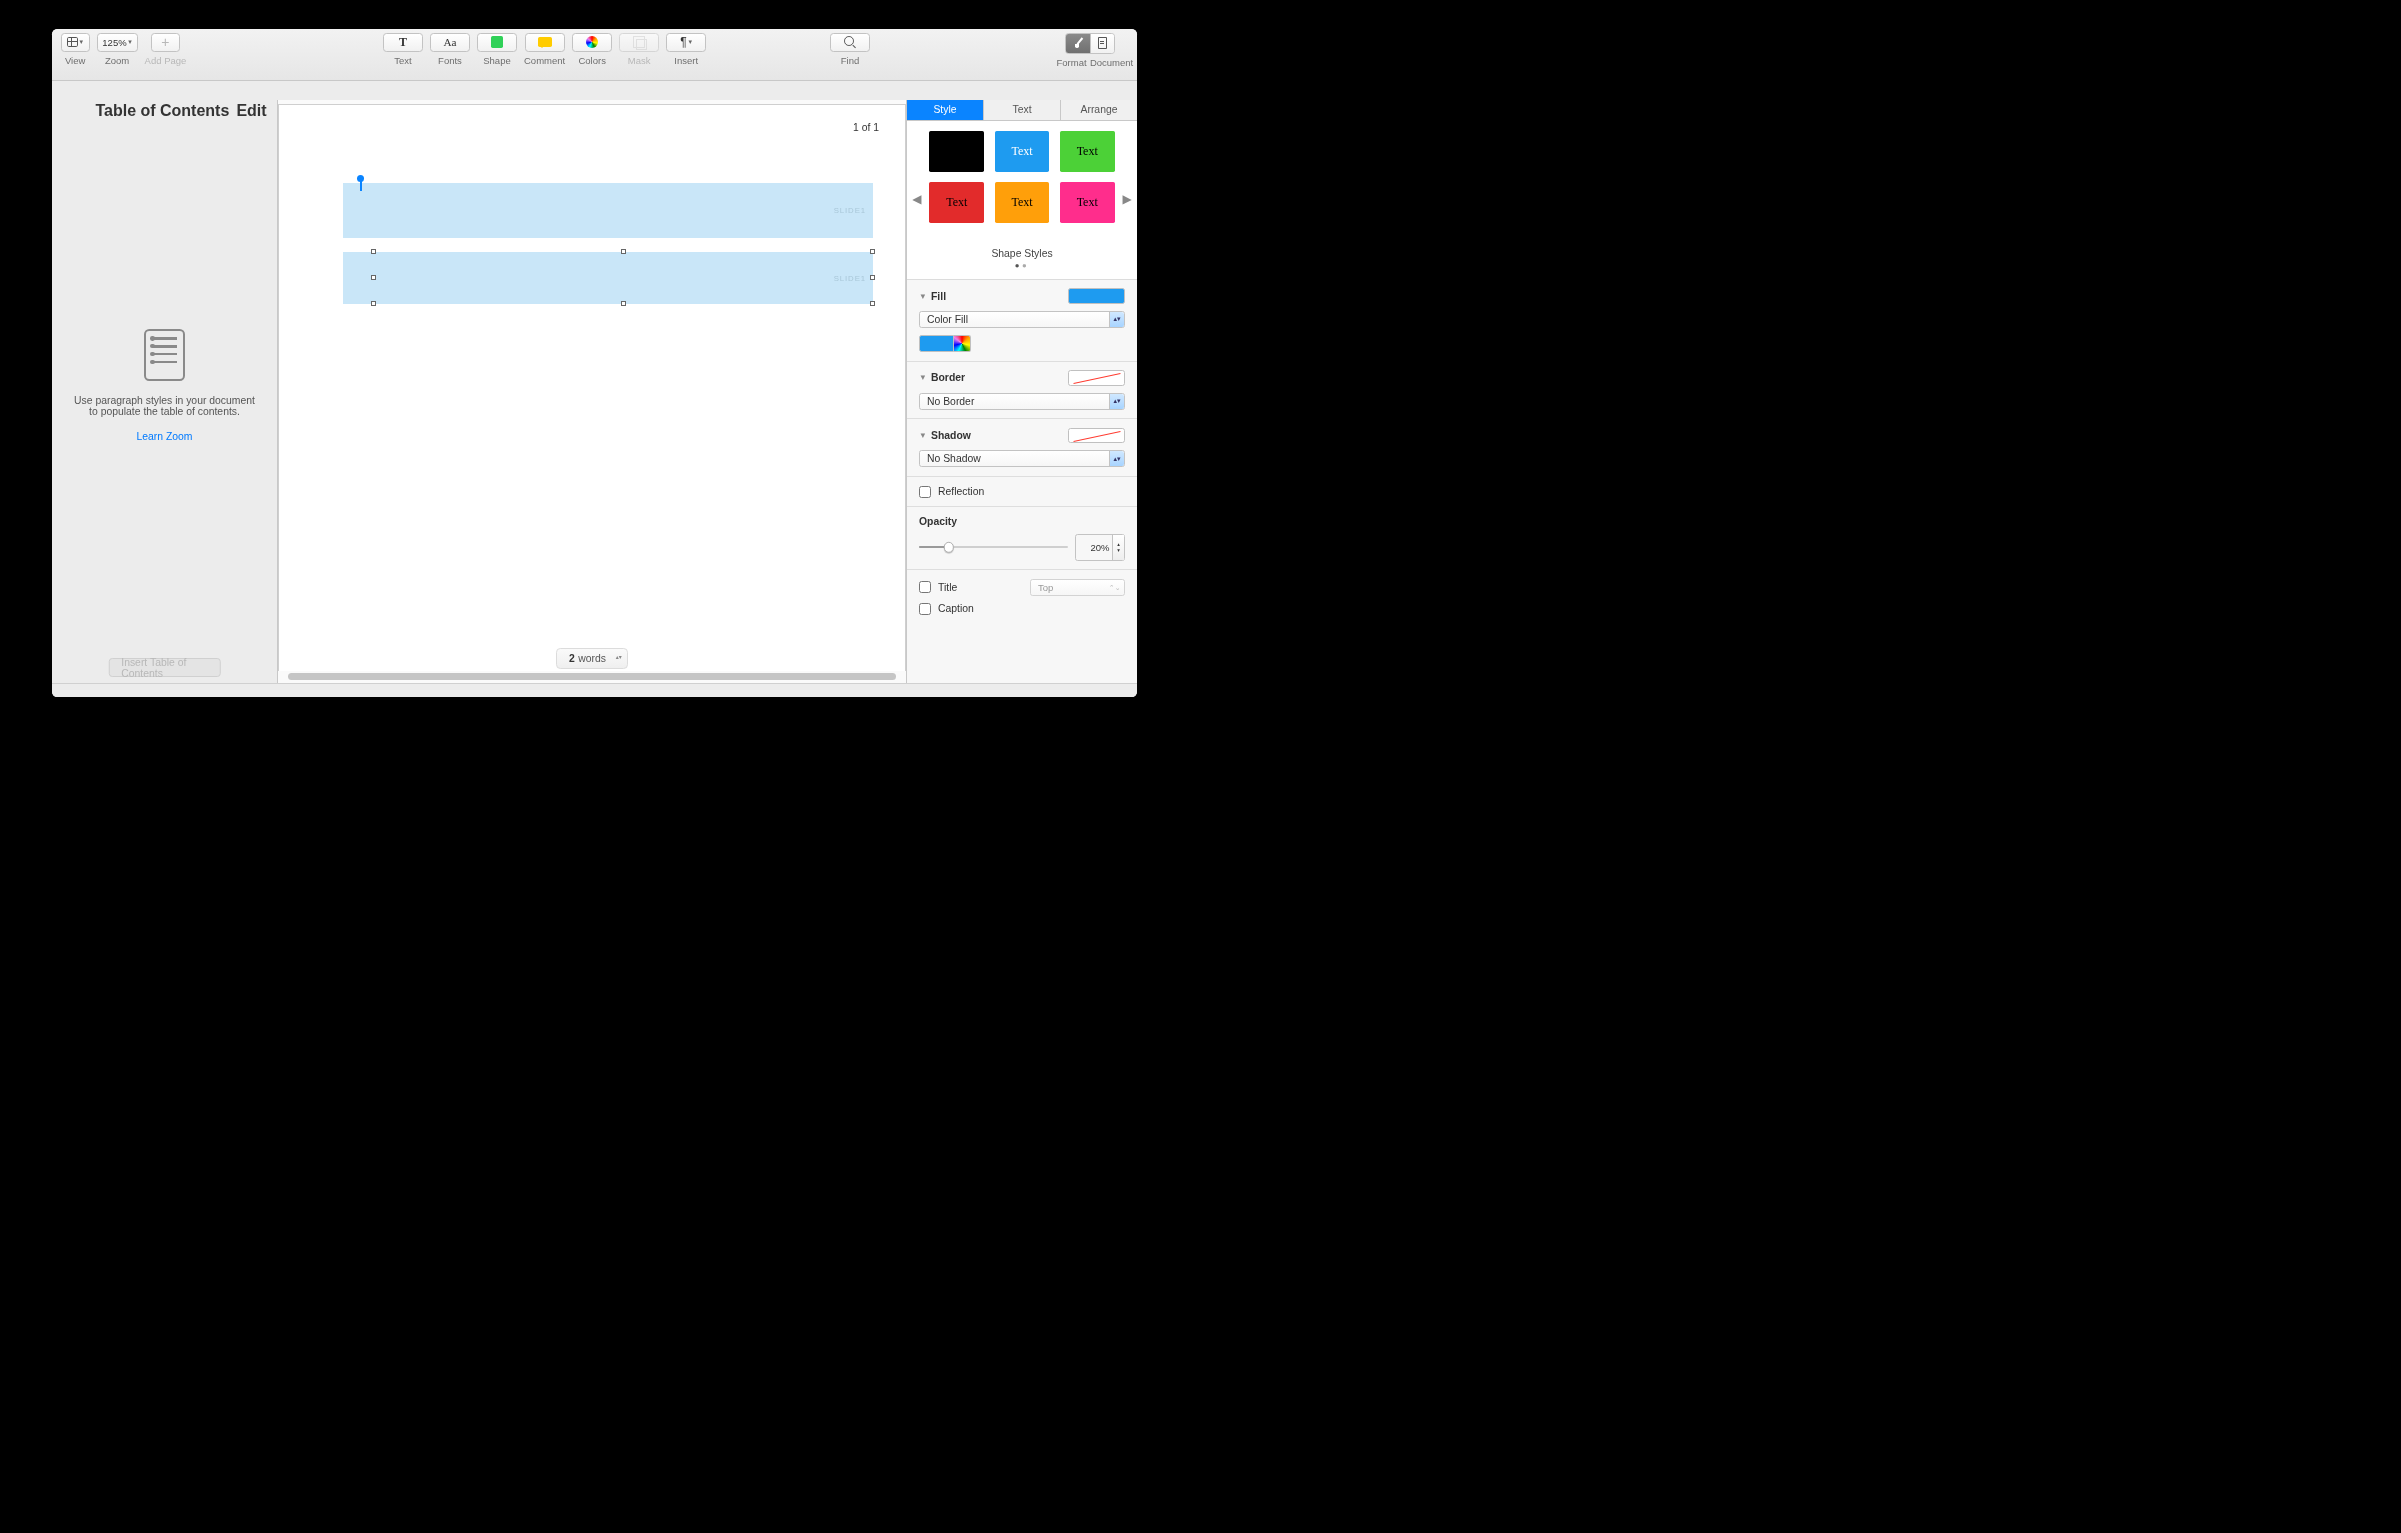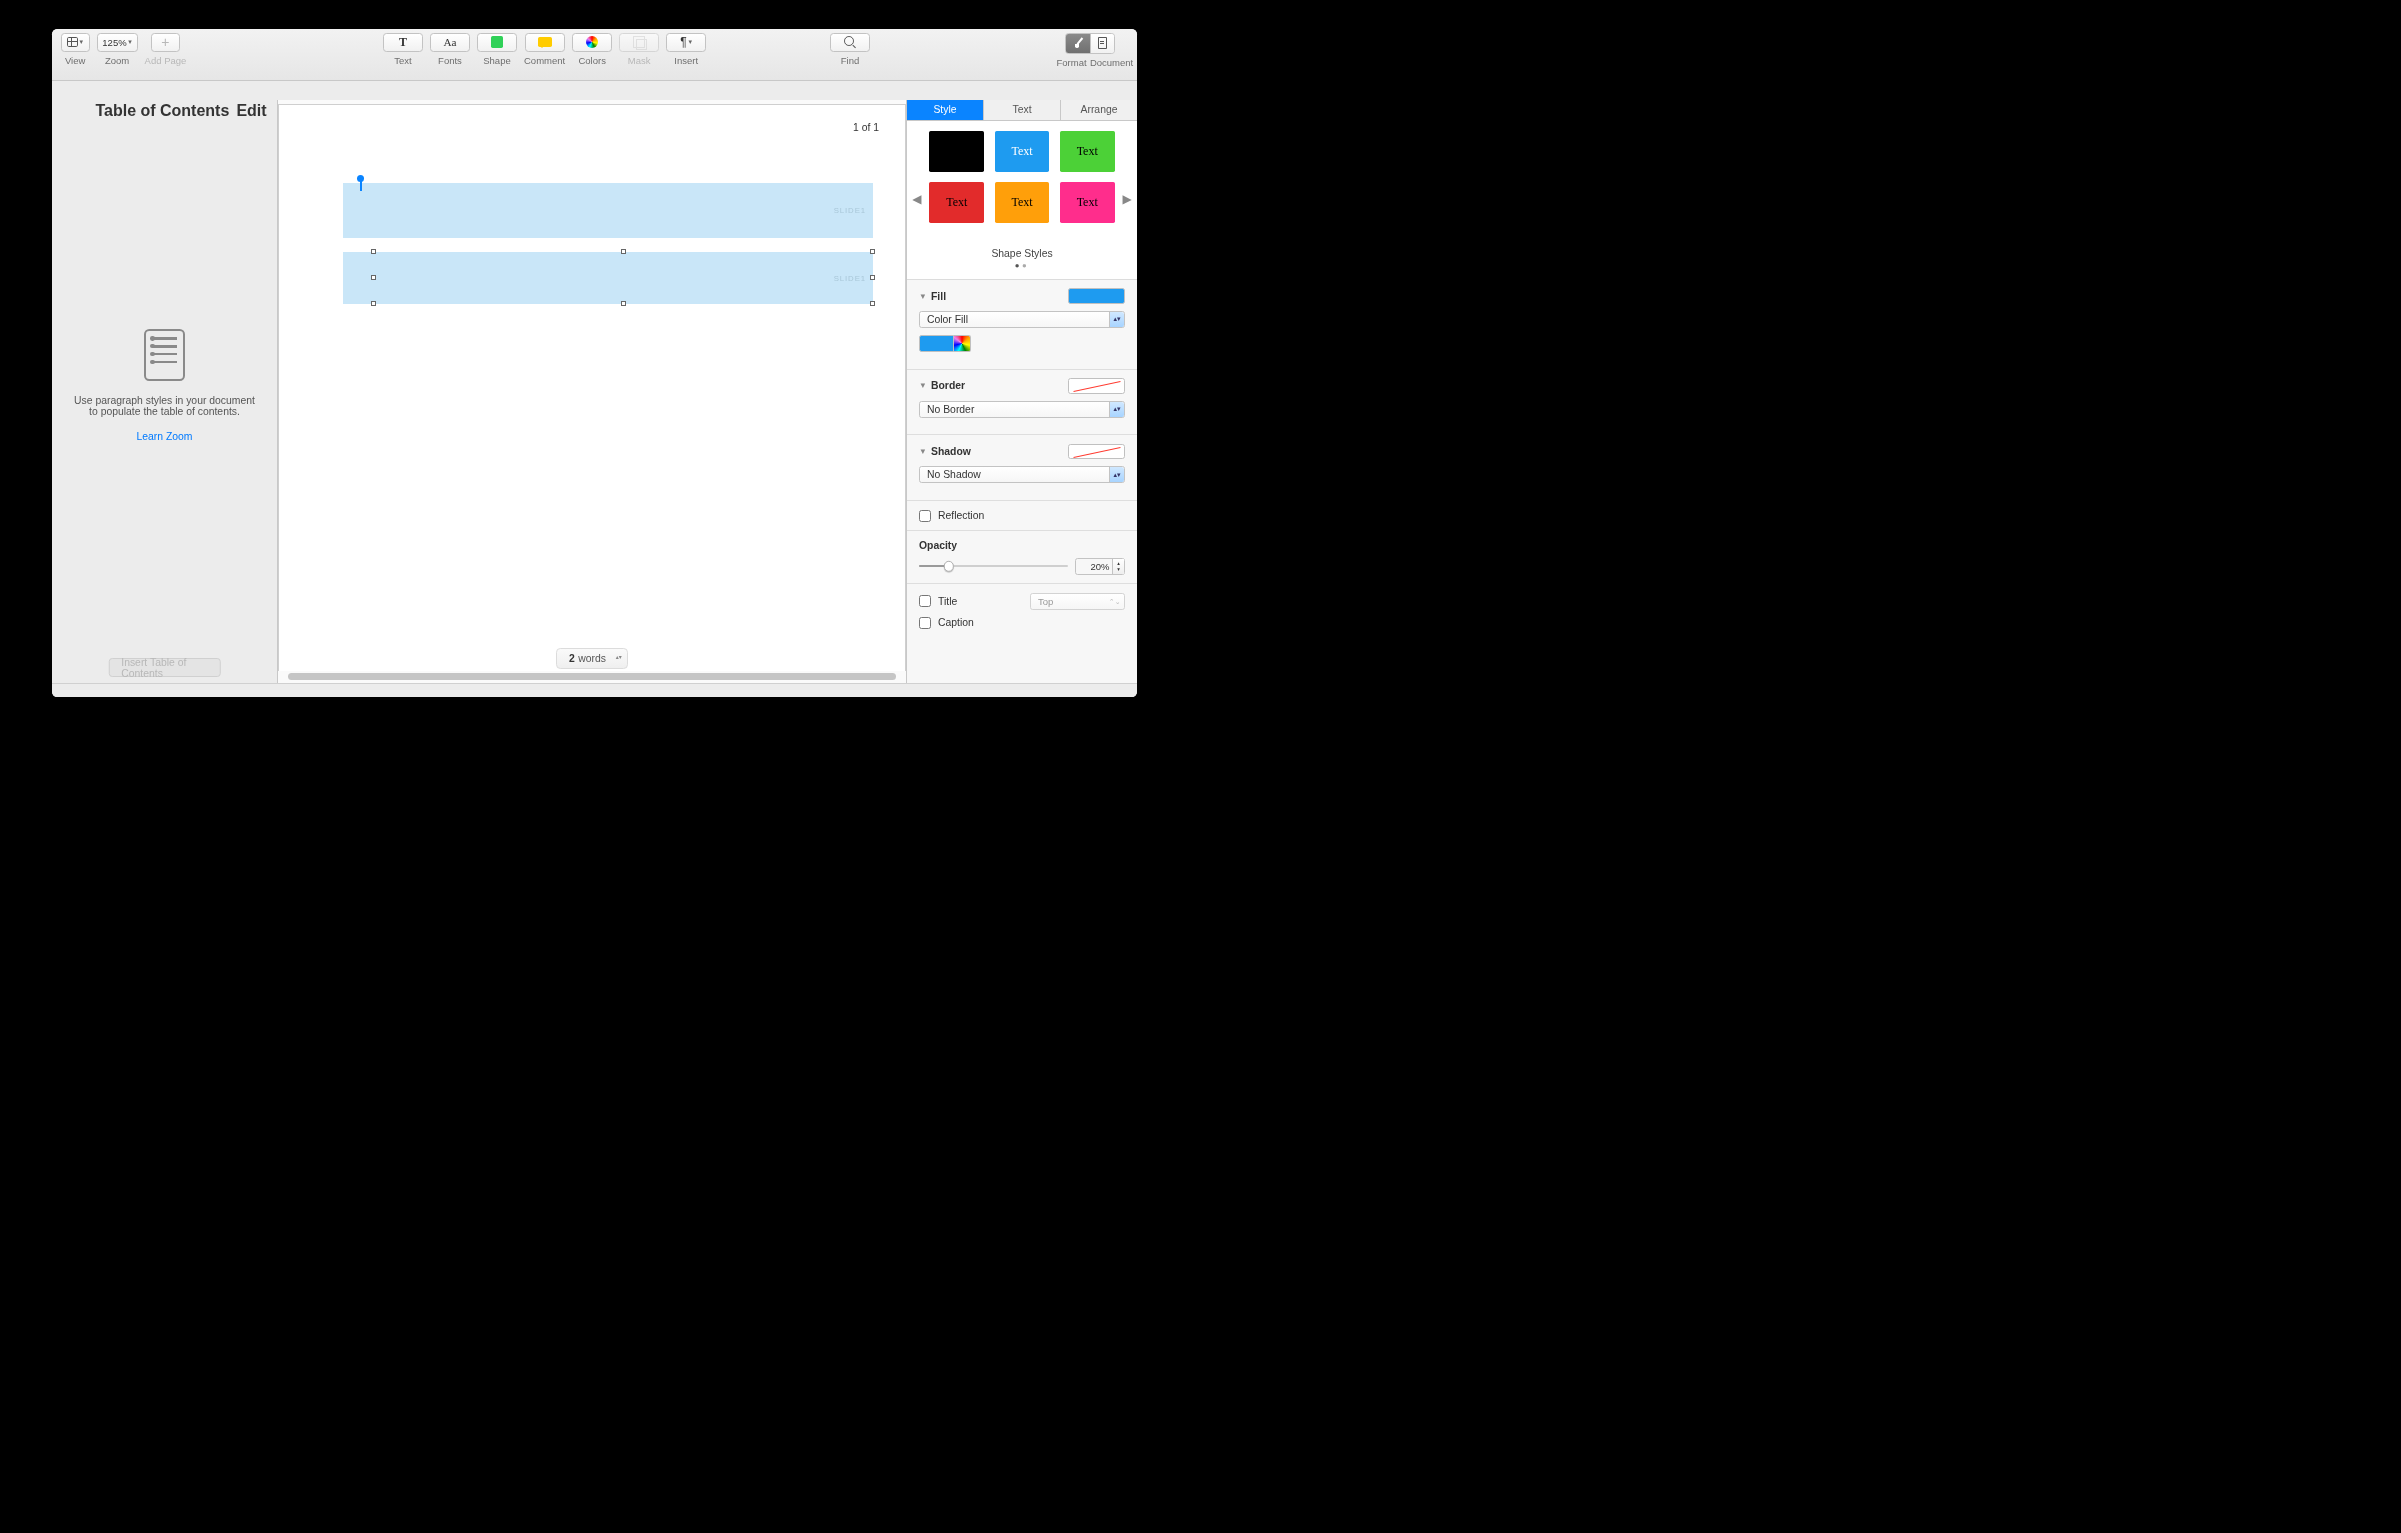--- a/index.html
+++ b/index.html
@@ -101,39 +101,39 @@
 .sw { height: 41px; border-radius: 1.7px; display: flex; align-items: center; justify-content: center; font-family: Georgia, serif; font-size: 12px; cursor: pointer; }
 .nav-arrow { position: absolute; top: 50%; transform: translateY(-60%); color: #888; font-size: 12px; cursor: pointer; }
 .nav-arrow.left { left: 5.2px; }
 .nav-arrow.right { right: 5.2px; }
 .style-caption { text-align: center; font-size: 10.4px; color: #444; padding: 5.2px 0 1.7px; font-weight: 500; margin-top: 20px; }
 .dots { text-align: center; font-size: 7.8px; letter-spacing: 2.6px; color: #aaa; padding-bottom: 3.5px; }
 .dots .on { color: #555; }
 
 .section { border-bottom: 0.9px solid #dedede; padding: 8.6px 12px; background: #f7f7f7; }
 .sec-row { display: flex; align-items: center; justify-content: space-between; margin-bottom: 7px; }
-.sec-row:last-child { margin-bottom: 8px; align-items: center; }
+.sec-row:last-child { margin-bottom: 0; align-items: center; }
 .sec-head { font-size: 10.4px; font-weight: 600; color: #333; display: flex; align-items: center; gap: 4.3px; }
 .disc { font-size: 7.8px; color: #888; }
 .swatch-btn { width: 57px; height: 15.5px; border: 0.9px solid #c0c0c0; border-radius: 2.6px; background: #fff; cursor: pointer; position: relative; }
 .swatch-btn.blue { background: #1e9bf0; }
 .swatch-btn.diag::after { content: ''; position: absolute; left: 3.5px; right: 3.5px; top: 50%; height: 0.9px; background: #ff3b30; transform: rotate(-12deg); }
 .dropdown { width: 100%; height: 17px; background: linear-gradient(#fff,#f6f6f6); border: 0.9px solid #c3c3c3; border-radius: 2.6px; font-size: 10.4px; padding: 0 17px 0 7px; display: flex; align-items: center; position: relative; cursor: pointer; }
 .dropdown::after { content: ''; position: absolute; right: 0; top: 0; bottom: 0; width: 14px; background: linear-gradient(#d0e8ff,#a8d4ff); border-left: 0.9px solid #c3c3c3; border-radius: 0 2.6px 2.6px 0; }
 .dropdown .arr { content: ''; position: absolute; right: 3.5px; top: 50%; transform: translateY(-50%); font-size: 7px; color: #336; z-index: 2; display: flex; flex-direction: column; line-height: 4.3px; }
 .color-pair { display: flex; gap: 0; }
 .color-pair .cw { width: 35px; height: 17px; background: #1e9bf0; border: 0.9px solid #c0c0c0; border-radius: 2.6px 0 0 2.6px; }
 .color-pair .picker { width: 17px; height: 17px; border: 0.9px solid #c0c0c0; border-left: none; border-radius: 0 2.6px 2.6px 0; background: conic-gradient(red,orange,yellow,green,cyan,blue,violet,red); }
 .chk { display: flex; align-items: center; gap: 7px; font-size: 10.4px; color: #333; }
 .chk input { width: 12px; height: 12px; }
 .slider-row { display: flex; align-items: center; gap: 7px; }
 .slider { flex: 1; height: 2.6px; background: #cfcfcf; border-radius: 1.7px; position: relative; }
 .slider .fill { position: absolute; left: 0; width: 20%; height: 100%; background: #9a9a9a; border-radius: 1.7px; }
 .slider .knob { position: absolute; left: 20%; top: 50%; transform: translate(-50%,-50%); width: 10.4px; height: 10.4px; background: #fff; border: 0.9px solid #b0b0b0; border-radius: 50%; box-shadow: 0 0.9px 0.9px rgba(0,0,0,0.2); }
-.stepper { width: 50px; height: 17px; border: 0.9px solid #c3c3c3; border-radius: 2.6px; display: flex; align-items: center; }
+.stepper { width: 50px; height: 27px; border: 0.9px solid #c3c3c3; border-radius: 2.6px; display: flex; align-items: center; }
 .stepper span { flex: 1; text-align: right; padding-right: 2.6px; font-size: 9.5px; }
 .stepper .sbtn { width: 12px; height: 100%; border-left: 0.9px solid #c3c3c3; display: flex; flex-direction: column; font-size: 5.2px; align-items: center; justify-content: center; background: linear-gradient(#fff,#eee); }
 .dd-small { width: 95px; height: 17px; background: linear-gradient(#fff,#f6f6f6); border: 0.9px solid #d3d3d3; border-radius: 2.6px; font-size: 9.5px; padding: 0 14px 0 7px; display: flex; align-items: center; position: relative; color: #999; }
 .dd-small::after { content: '⌃⌄'; position: absolute; right: 3.5px; font-size: 7px; color: #bbb; line-height: 5.2px; display: flex; flex-direction: column; }
 
 .bottombar { position: absolute; left: 0; right: 0; bottom: 0; height: 14px; background: #ececec; border-top: 0.9px solid #d0d0d0; }
 </style>
 </head>
 <body>
 

